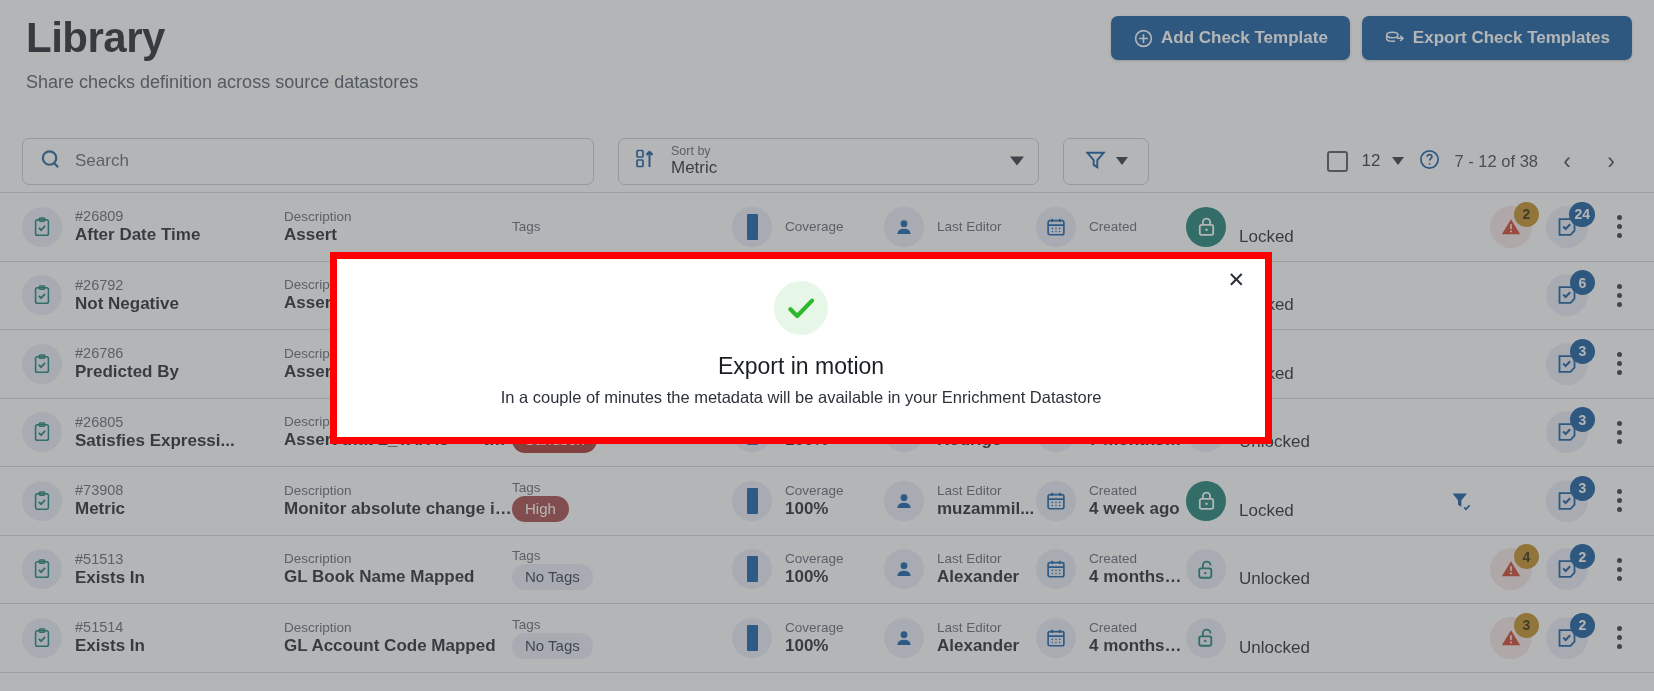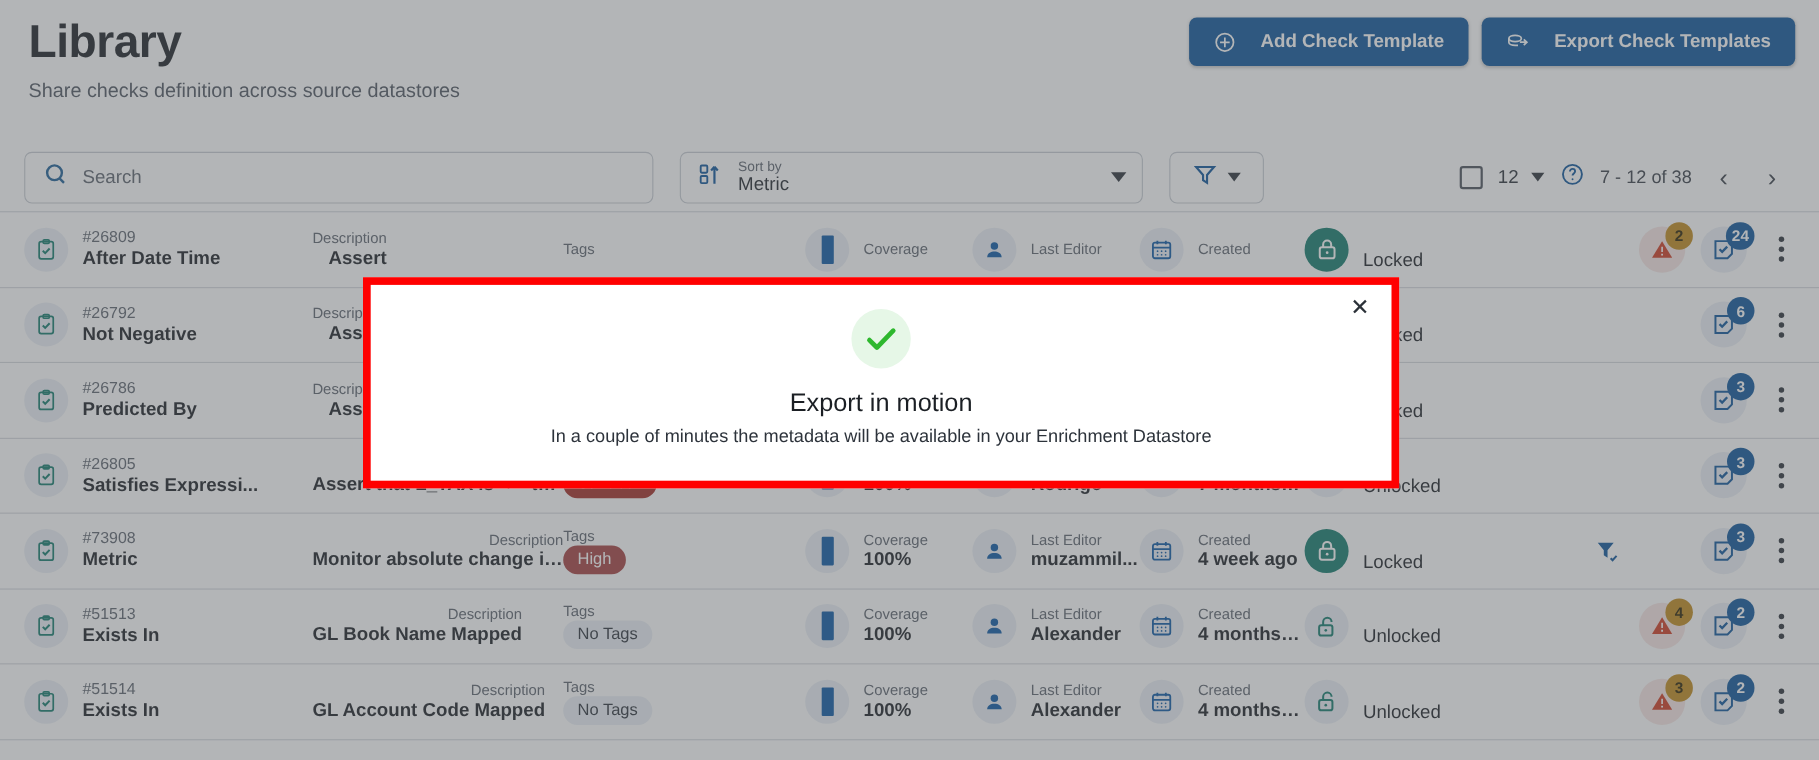--- a/index.html
+++ b/index.html
@@ -45,21 +45,21 @@
   }
   .header-actions {
     position: absolute;
     top: 16px; right: 22px;
     display: flex;
     gap: 12px;
   }
   .btn-primary {
     display: flex;
     align-items: center;
-    gap: 22px;
+    gap: 7px;
     background: #0c5499;
     color: #ffffff;
     border: none;
     border-radius: 7px;
     height: 44px;
     padding: 0 22px;
     font-size: 17px;
     font-weight: 700;
     font-family: "Liberation Sans", sans-serif;
     cursor: pointer;
@@ -191,21 +191,21 @@
     background: rgba(25,80,140,0.09);
     display: flex; align-items: center; justify-content: center;
     flex: 0 0 auto;
   }
   .twolines { display: flex; flex-direction: column; line-height: 1.18; min-width: 0; }
   .k { font-size: 13.5px; color: #5d646e; white-space: nowrap; }
   .v { font-size: 17px; color: #1b1f24; font-weight: 700; white-space: nowrap; overflow: hidden; text-overflow: ellipsis; }
   .v-id { font-size: 14.5px; color: #5d646e; font-weight: 400; }
 
   .c-name { width: 262px; }
-  .c-desc { width: 228px; text-align: right; }
+  .c-desc { width: 228px; }
   .c-tags { width: 220px; }
   .c-cov  { width: 152px; }
   .c-edit { width: 152px; }
   .c-created { width: 150px; }
   .c-lock { width: 172px; display:flex; align-items:flex-end; gap: 13px; }
   .c-badges { margin-left: auto; display: flex; align-items: center; gap: 14px; }
 
   .tag {
     display: inline-flex; align-items: center;
     height: 26px; padding: 0 13px;

